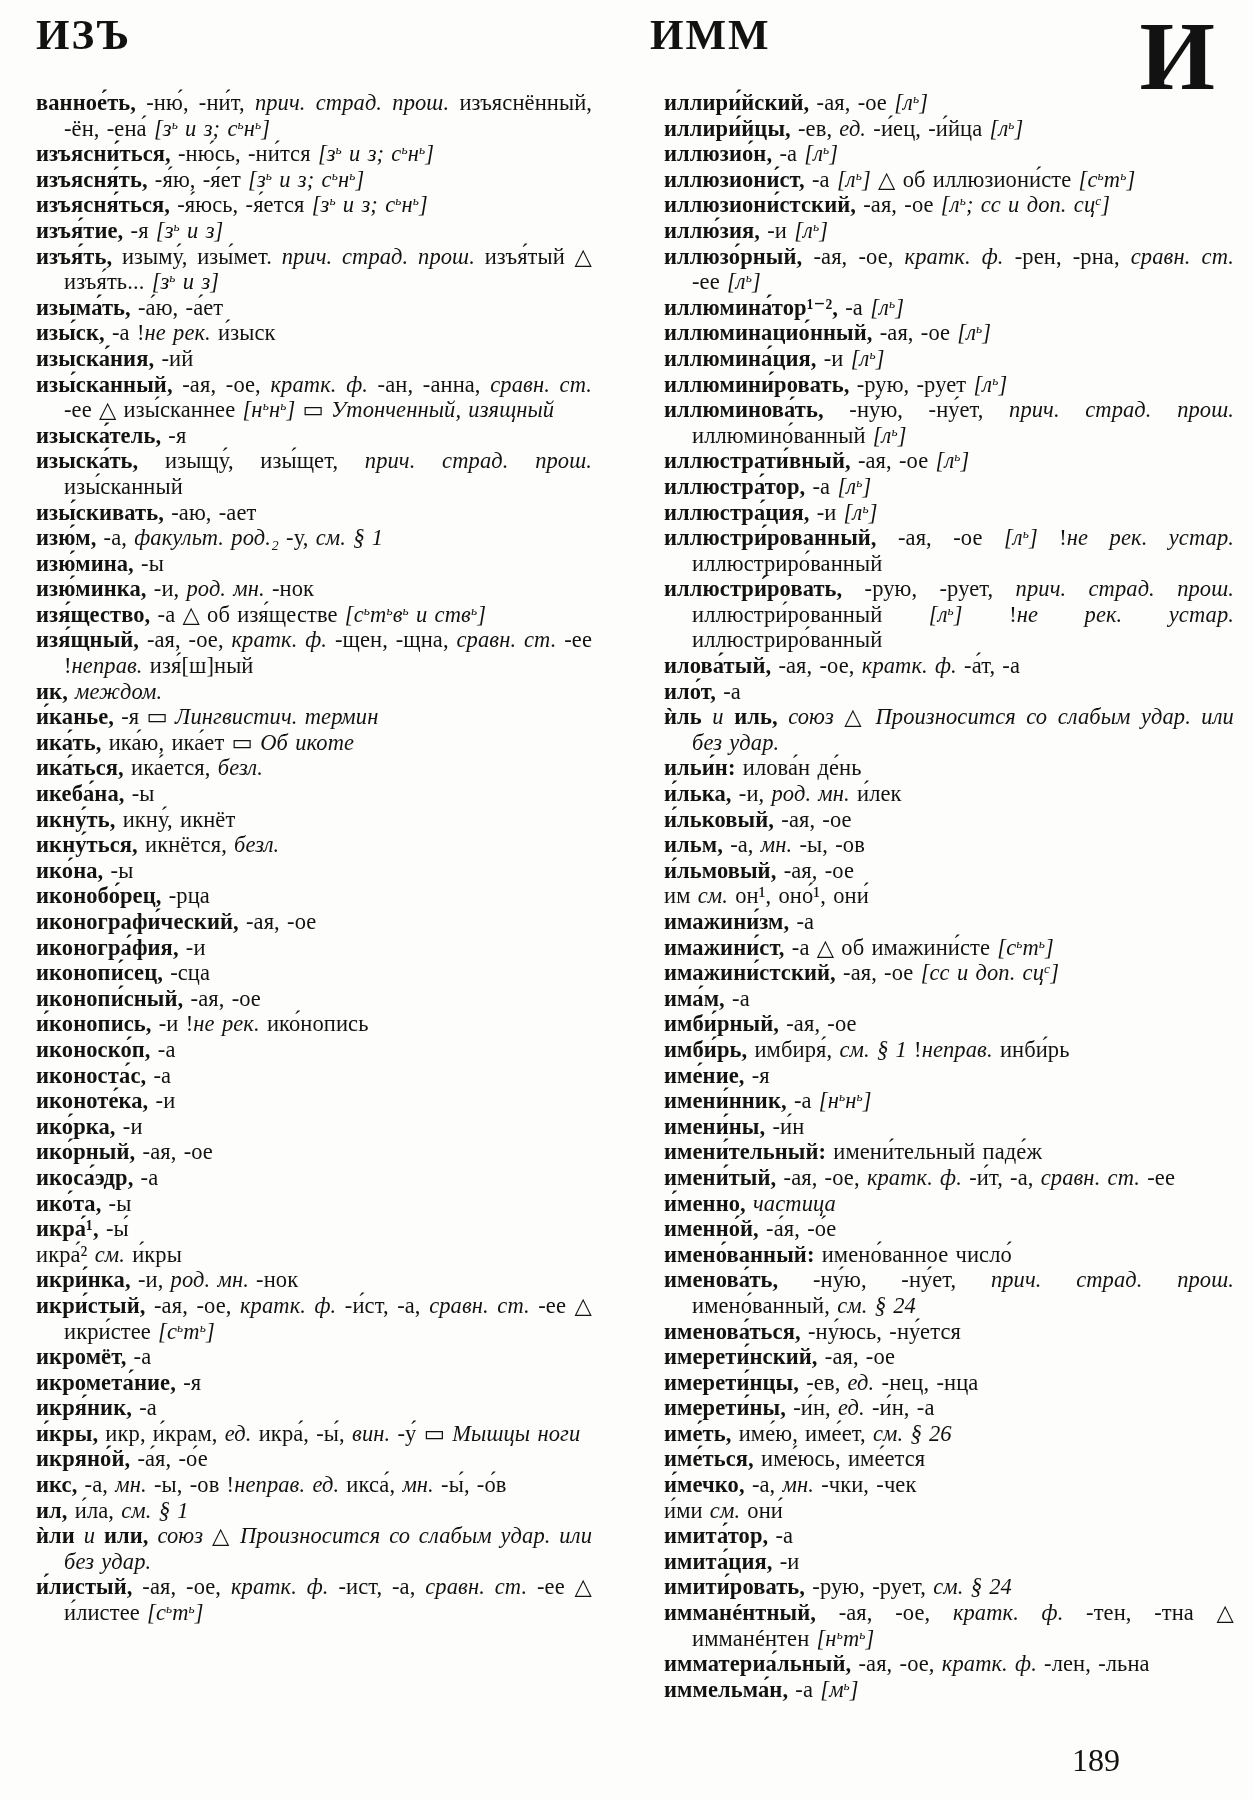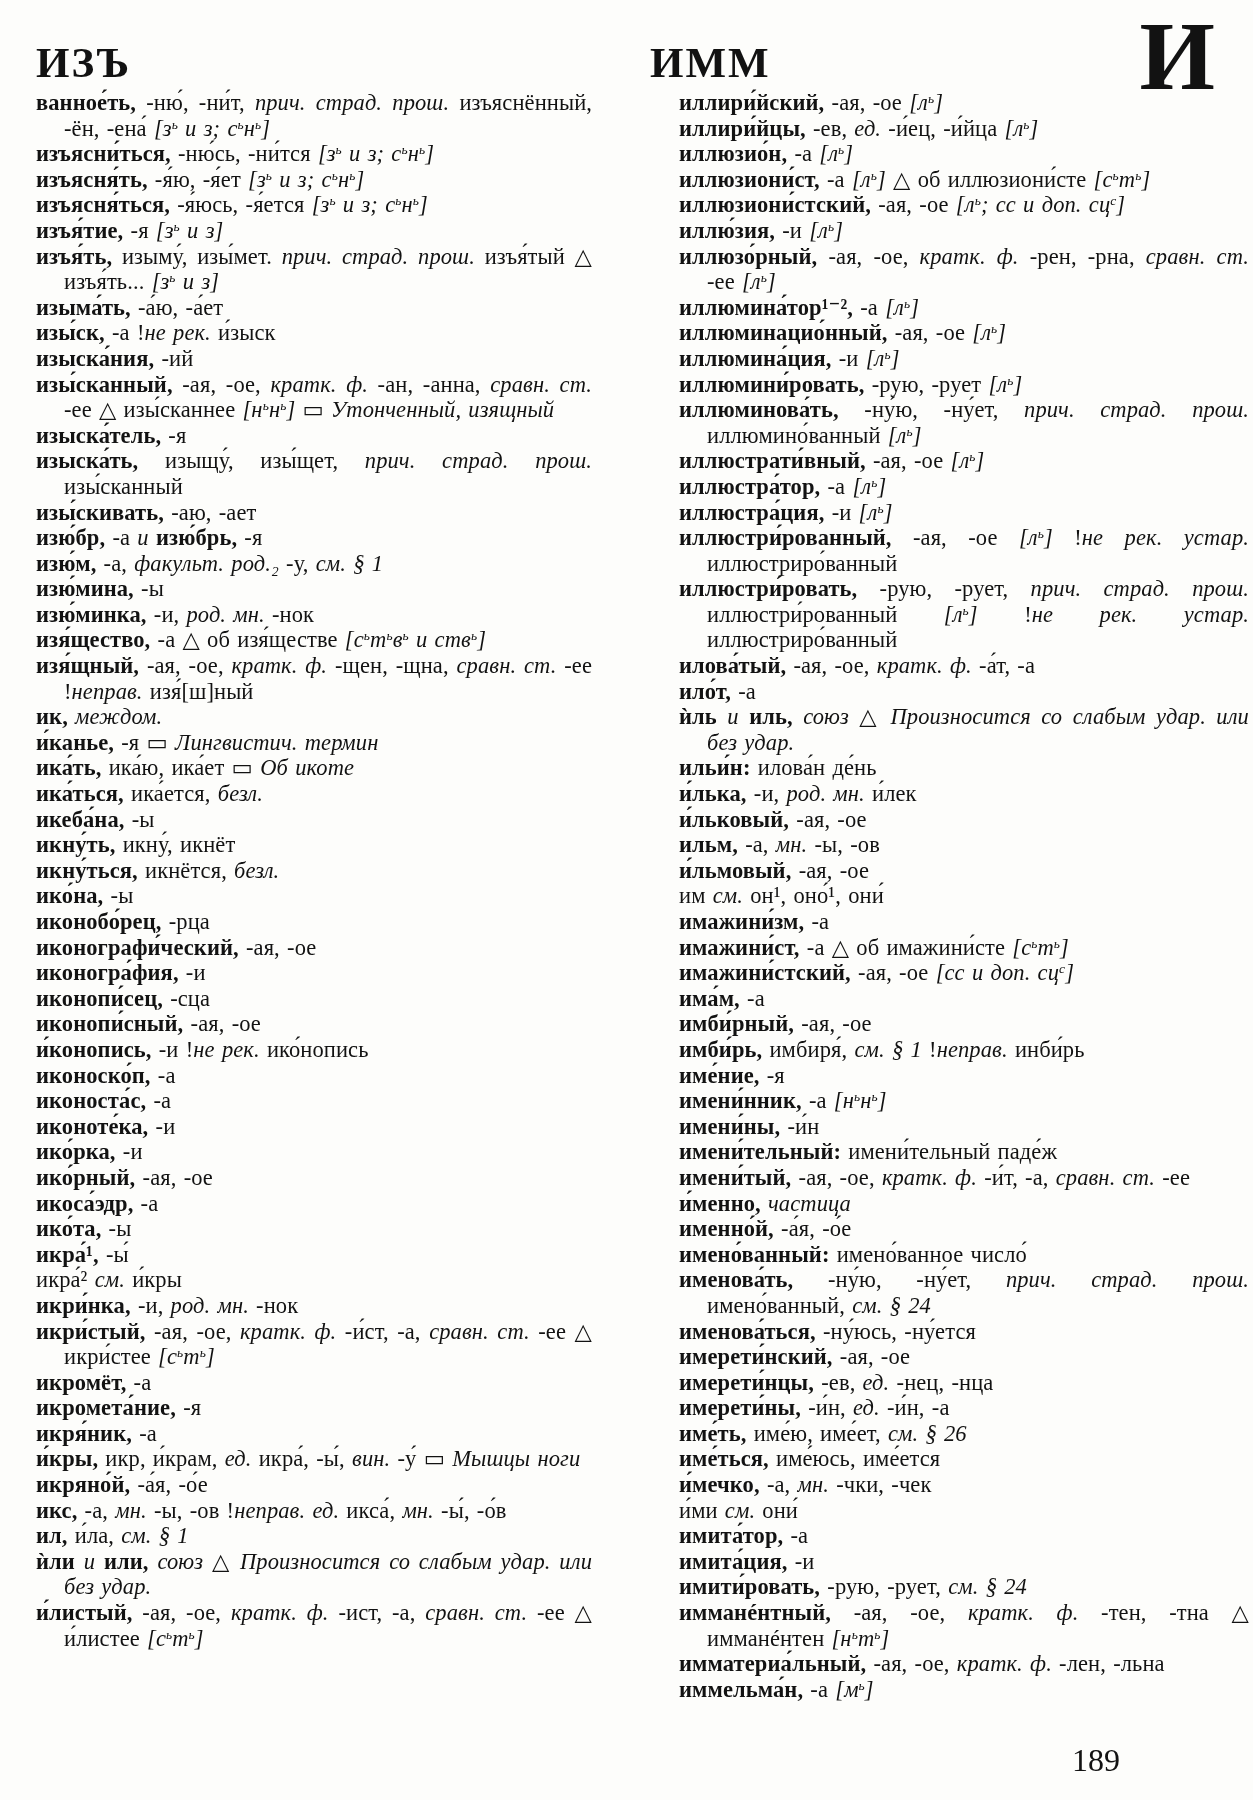--- a/index.html
+++ b/index.html
@@ -6,32 +6,32 @@
   body{background:#ffffff;}
   .page{
     position:relative;
     width:1253px;height:1800px;
     background:#fdfdfb;
     color:#121212;
     font-family:"Liberation Serif","DejaVu Serif","DejaVu Sans",serif;
     overflow:hidden;
   }
   .guide{
-    position:absolute;top:38px;
+    position:absolute;top:10px;
     font-weight:700;font-size:43px;letter-spacing:2px;
   }
   .guide-left{left:36px;}
   .guide-right{left:650px;}
   .letter{
     position:absolute;top:8px;right:38px;
     font-weight:700;font-size:97px;line-height:1;
   }
   .col{position:absolute;top:90px;}
   .col-left{left:36px;width:556px;}
-  .col-right{left:679px;width:570px;}
+  .col-right{left:664px;width:570px;}
   .entry{
     margin:0;
     font-size:22.5px;
     line-height:25.6px;
     text-align:justify;
     text-indent:-28px;
     padding-left:28px;
     word-spacing:1.5px;
     letter-spacing:0.1px;
   }
@@ -54,21 +54,20 @@
       <p class="entry"><span class="hw">изъясня́ться,</span><span> -я́юсь, -я́ется </span><span class="it">[з<sup>ь</sup> и з; с<sup>ь</sup>н<sup>ь</sup>]</span></p>
       <p class="entry"><span class="hw">изъя́тие,</span><span> -я </span><span class="it">[з<sup>ь</sup> и з]</span></p>
       <p class="entry"><span class="hw">изъя́ть,</span><span> изыму́, изы́мет. </span><span class="it">прич. страд. прош.</span><span> изъя́тый △ изъя́ть... </span><span class="it">[з<sup>ь</sup> и з]</span></p>
       <p class="entry"><span class="hw">изыма́ть,</span><span> -а́ю, -а́ет</span></p>
       <p class="entry"><span class="hw">изы́ск,</span><span> -а !</span><span class="it">не рек.</span><span> и́зыск</span></p>
       <p class="entry"><span class="hw">изыска́ния,</span><span> -ий</span></p>
       <p class="entry"><span class="hw">изы́сканный,</span><span> -ая, -ое, </span><span class="it">кратк. ф.</span><span> -ан, -анна, </span><span class="it">сравн. ст.</span><span> -ее △ изы́сканнее </span><span class="it">[н<sup>ь</sup>н<sup>ь</sup>]</span><span> ▭ </span><span class="it">Утонченный, изящный</span></p>
       <p class="entry"><span class="hw">изыска́тель,</span><span> -я</span></p>
       <p class="entry"><span class="hw">изыска́ть,</span><span> изыщу́, изы́щет, </span><span class="it">прич. страд. прош.</span><span> изы́сканный</span></p>
       <p class="entry"><span class="hw">изы́скивать,</span><span> -аю, -ает</span></p>
-      <p class="entry"><span class="hw">изю́бр,</span><span> -а </span><span class="it">и</span><span> </span><span class="hw">изю́брь,</span><span> -я</span></p>
       <p class="entry"><span class="hw">изю́м,</span><span> -а, </span><span class="it">факульт. род.₂</span><span> -у, </span><span class="it">см. § 1</span></p>
       <p class="entry"><span class="hw">изю́мина,</span><span> -ы</span></p>
       <p class="entry"><span class="hw">изю́минка,</span><span> -и, </span><span class="it">род. мн.</span><span> -нок</span></p>
       <p class="entry"><span class="hw">изя́щество,</span><span> -а △ об изя́ществе </span><span class="it">[с<sup>ь</sup>т<sup>ь</sup>в<sup>ь</sup> и ств<sup>ь</sup>]</span></p>
       <p class="entry"><span class="hw">изя́щный,</span><span> -ая, -ое, </span><span class="it">кратк. ф.</span><span> -щен, -щна, </span><span class="it">сравн. ст.</span><span> -ее !</span><span class="it">неправ.</span><span> изя́[ш]ный</span></p>
       <p class="entry"><span class="hw">ик,</span><span> </span><span class="it">междом.</span></p>
       <p class="entry"><span class="hw">и́канье,</span><span> -я ▭ </span><span class="it">Лингвистич. термин</span></p>
       <p class="entry"><span class="hw">ика́ть,</span><span> ика́ю, ика́ет ▭ </span><span class="it">Об икоте</span></p>
       <p class="entry"><span class="hw">ика́ться,</span><span> ика́ется, </span><span class="it">безл.</span></p>
       <p class="entry"><span class="hw">икеба́на,</span><span> -ы</span></p>

